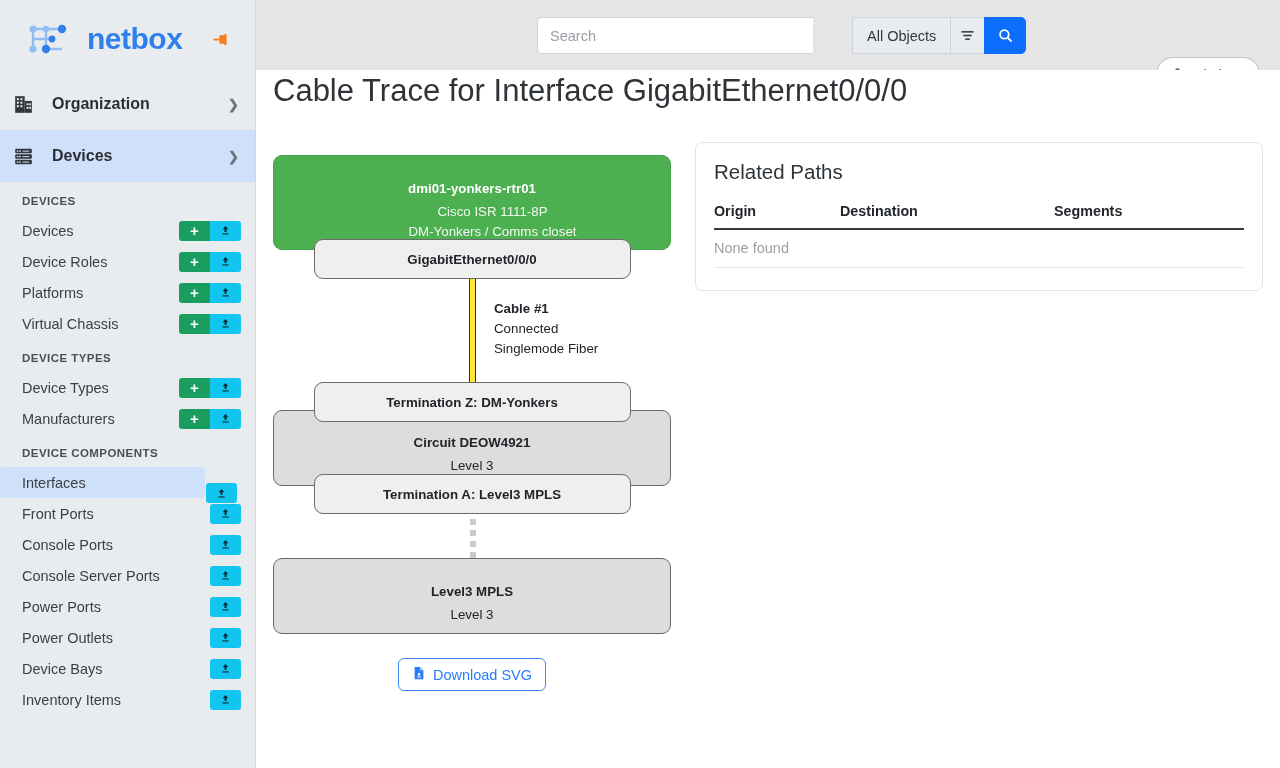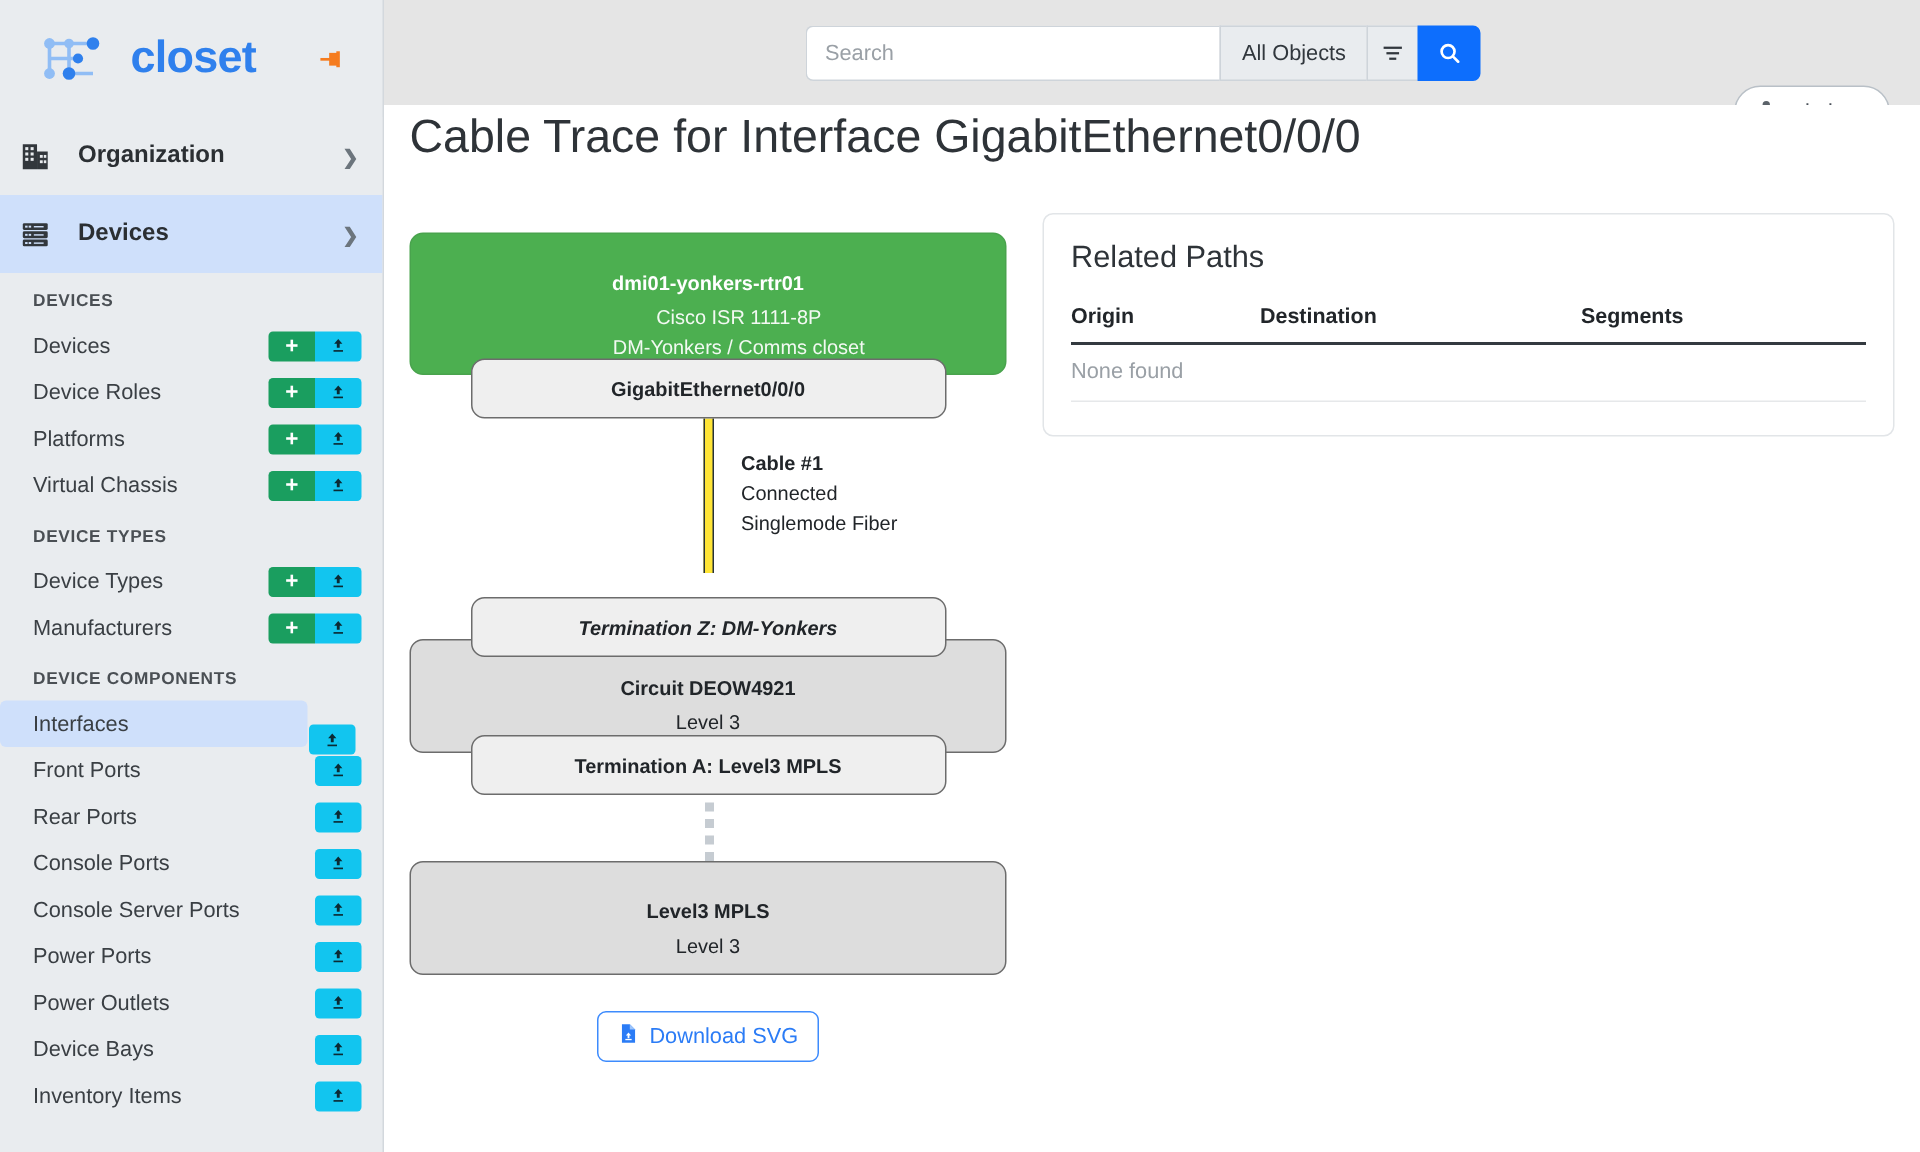--- a/index.html
+++ b/index.html
@@ -67,21 +67,21 @@
   .search-input {
     width: 276px; height: 37px; border: 1px solid #ced4da; border-right: none;
     border-radius: 5px 0 0 5px; padding: 0 12px; font-size: 14.5px;
     background: #fff; color: #212529; outline: none;
   }
   .search-input::placeholder { color: #9aa0a6; }
   .obj-select {
     display: flex; align-items: center; justify-content: center;
     height: 37px; padding: 0 14px; background: #e9ecef;
     border: 1px solid #ced4da; border-right: none;
-    font-size: 14.5px; color: #31373d; cursor: pointer;
+    font-size: 14.5px; color: #31373d; cursor: pointer; margin-left: 39px;
   }
   .filter-btn {
     display: flex; align-items: center; justify-content: center;
     width: 34px; height: 37px; background: #e9ecef;
     border: 1px solid #ced4da; border-right: none; cursor: pointer;
   }
   .search-btn {
     display: flex; align-items: center; justify-content: center;
     width: 42px; height: 37px; background: #0d6efd;
     border: 1px solid #0d6efd; border-radius: 0 5px 5px 0; cursor: pointer;
@@ -129,21 +129,21 @@
   .cable-line {
     position: absolute; left: 196px; top: 0; width: 7px; height: 103px;
     background: #ffe536; border-left: 1.4px solid #263238; border-right: 1.4px solid #263238;
   }
   .cable-info { position: absolute; left: 221px; top: 22px; text-align: left; font-size: 13.3px; }
   .cable-info .ci-title { font-weight: 700; }
   .cable-info .ci-line { margin-top: 5px; }
 
   .circuit-wrap { position: relative; }
   .circuit-box { height: 76px; padding-top: 24px; }
-  .term-top { margin: 16px auto -12px auto; position: relative; z-index: 3; font-style: italic; }
+  .term-top { margin: 0 auto -12px auto; position: relative; z-index: 3; }
   .term-bot { margin: -12px auto 0 auto; position: relative; z-index: 3; }
 
   .dotted-seg { position: relative; height: 44px; }
   .dot {
     position: absolute; left: 197px; width: 6px; height: 6px; background: #c6ccd2;
   }
 
   .mpls-card { height: 76px; padding-top: 25px; }
 
   .dl-row { text-align: center; margin-top: 24px; }
@@ -193,21 +193,21 @@
           <circle cx="40" cy="12" r="4.2"></circle>
           <circle cx="24" cy="32" r="4.2"></circle>
           <circle cx="30" cy="22" r="3.4"></circle>
         </g>
         <g fill="#90bdf5">
           <circle cx="11" cy="12" r="3.6"></circle>
           <circle cx="11" cy="32" r="3.6"></circle>
           <circle cx="24" cy="12" r="3.2"></circle>
         </g>
       </svg>
-      <span class="brand-word">closet</span>
+      <span class="brand-word">netbox</span>
     </div>
     <span class="pin-icon">
       <svg width="17" height="17" viewBox="0 0 16 16">
         <rect x="7" y="4" width="6" height="8" fill="#f57c1f"></rect>
         <rect x="11.5" y="3" width="2.2" height="10" fill="#f57c1f"></rect>
         <rect x="1.5" y="7.2" width="6" height="1.7" fill="#f57c1f"></rect>
       </svg>
     </span>
   </div>
 
@@ -350,31 +350,20 @@
     <span class="btn-grp">
       <span class="mini-btn mini-imp solo">
         <svg width="11" height="11" viewBox="0 0 16 16" fill="#0b2a33">
             <path d="M8 1.5l4 4.5H9.4v4H6.6v-4H4z"></path>
             <rect x="3.4" y="12.2" width="9.2" height="1.6"></rect>
           </svg>
       </span>
     </span>
   </div>
   <div class="nav-item">
-    <span class="ni-label">Rear Ports</span>
-    <span class="btn-grp">
-      <span class="mini-btn mini-imp solo">
-        <svg width="11" height="11" viewBox="0 0 16 16" fill="#0b2a33">
-            <path d="M8 1.5l4 4.5H9.4v4H6.6v-4H4z"></path>
-            <rect x="3.4" y="12.2" width="9.2" height="1.6"></rect>
-          </svg>
-      </span>
-    </span>
-  </div>
-  <div class="nav-item">
     <span class="ni-label">Console Ports</span>
     <span class="btn-grp">
       <span class="mini-btn mini-imp solo">
         <svg width="11" height="11" viewBox="0 0 16 16" fill="#0b2a33">
             <path d="M8 1.5l4 4.5H9.4v4H6.6v-4H4z"></path>
             <rect x="3.4" y="12.2" width="9.2" height="1.6"></rect>
           </svg>
       </span>
     </span>
   </div>

